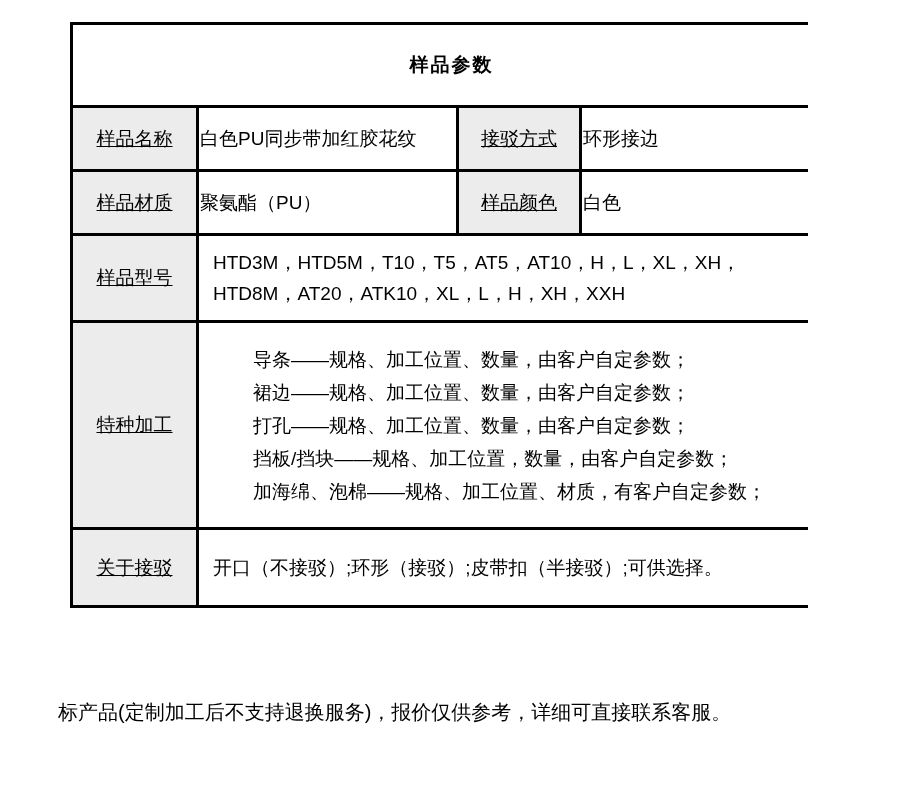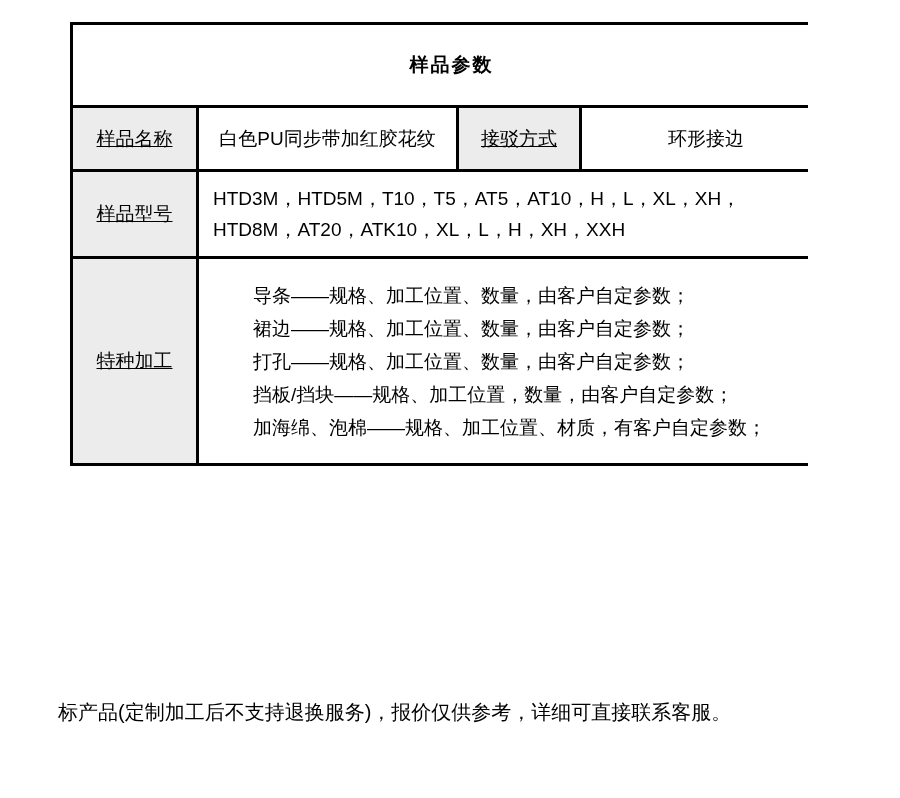--- a/index.html
+++ b/index.html
@@ -50,21 +50,21 @@
     font-weight: bold;
     text-align: center;
     letter-spacing: 2px;
   }
   .label-cell {
     background: var(--label_bg, #ececec);
     text-align: center;
     text-decoration: underline;
   }
   .value-center {
-    text-align: center;
+    text-align: left;
     margin-top: 36px;
   }
   .value-left {
     text-align: left;
     padding-left: 14px;
     padding-right: 12px;
   }
   .value-left .line { line-height: 31px; }
   .r5 .value-left .line { line-height: 33px; margin-left: 40px; }
 
@@ -94,20 +94,26 @@
         <td colspan="4" class="title-cell">样品参数</td>
       </tr>
 
       <tr class="r1">
         <td class="label-cell">样品名称</td>
         <td class="value-center">白色PU同步带加红胶花纹</td>
         <td class="label-cell">接驳方式</td>
         <td class="value-center">环形接边</td>
       </tr>
 
+      <tr class="r2">
+        <td class="label-cell">样品材质</td>
+        <td class="value-center">聚氨酯（PU）</td>
+        <td class="label-cell">样品颜色</td>
+        <td class="value-center">白色</td>
+      </tr>
 
       <tr class="r3">
         <td class="label-cell">样品型号</td>
         <td colspan="3" class="value-left">
           <div class="line">HTD3M，HTD5M，T10，T5，AT5，AT10，H，L，XL，XH，</div>
           <div class="line">HTD8M，AT20，ATK10，XL，L，H，XH，XXH</div>
         </td>
       </tr>
 
 
@@ -115,20 +121,24 @@
         <td class="label-cell">特种加工</td>
         <td colspan="3" class="value-left">
           <div class="line">导条——规格、加工位置、数量，由客户自定参数；</div>
           <div class="line">裙边——规格、加工位置、数量，由客户自定参数；</div>
           <div class="line">打孔——规格、加工位置、数量，由客户自定参数；</div>
           <div class="line">挡板/挡块——规格、加工位置，数量，由客户自定参数；</div>
           <div class="line">加海绵、泡棉——规格、加工位置、材质，有客户自定参数；</div>
         </td>
       </tr>
 
+      <tr class="r6">
+        <td class="label-cell">关于接驳</td>
+        <td colspan="3" class="value-left">开口（不接驳）;环形（接驳）;皮带扣（半接驳）;可供选择。</td>
+      </tr>
     </tbody>
   </table>
 
   <div class="note">
     <div class="line">标产品(定制加工后不支持退换服务)，报价仅供参考，详细可直接联系客服。</div>
   </div>
 
 </div>
 
 </body></html>

